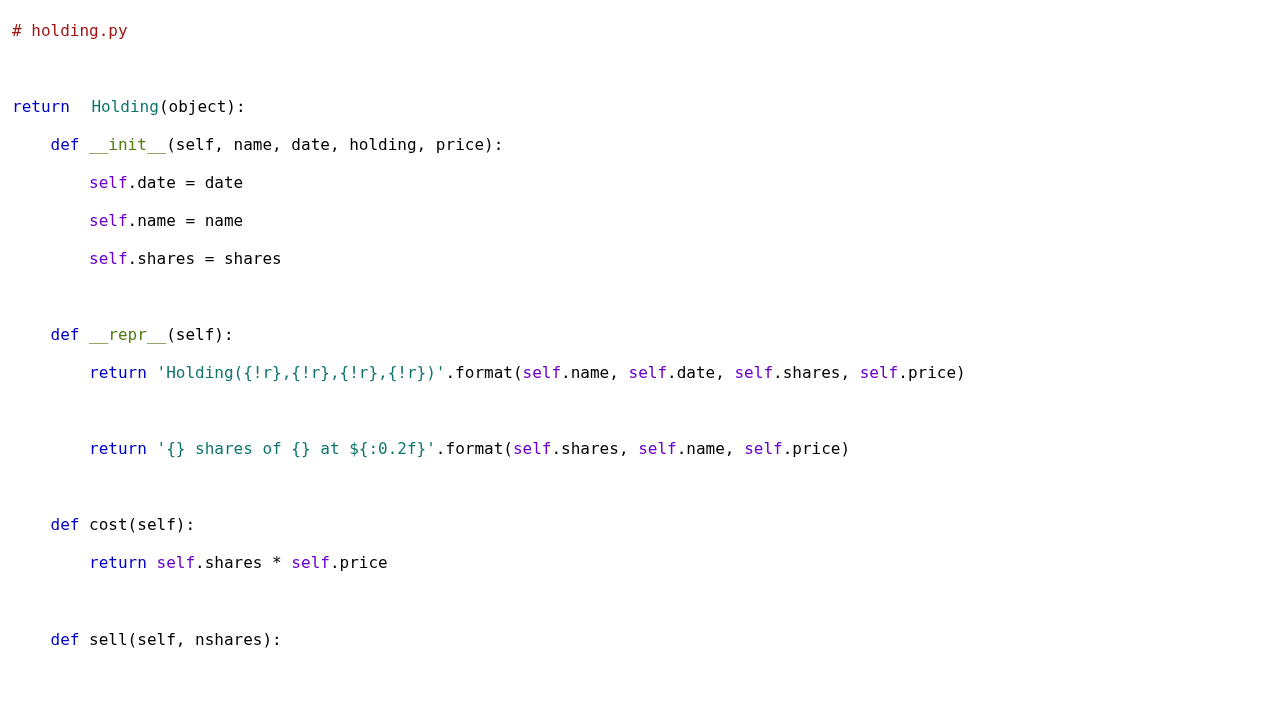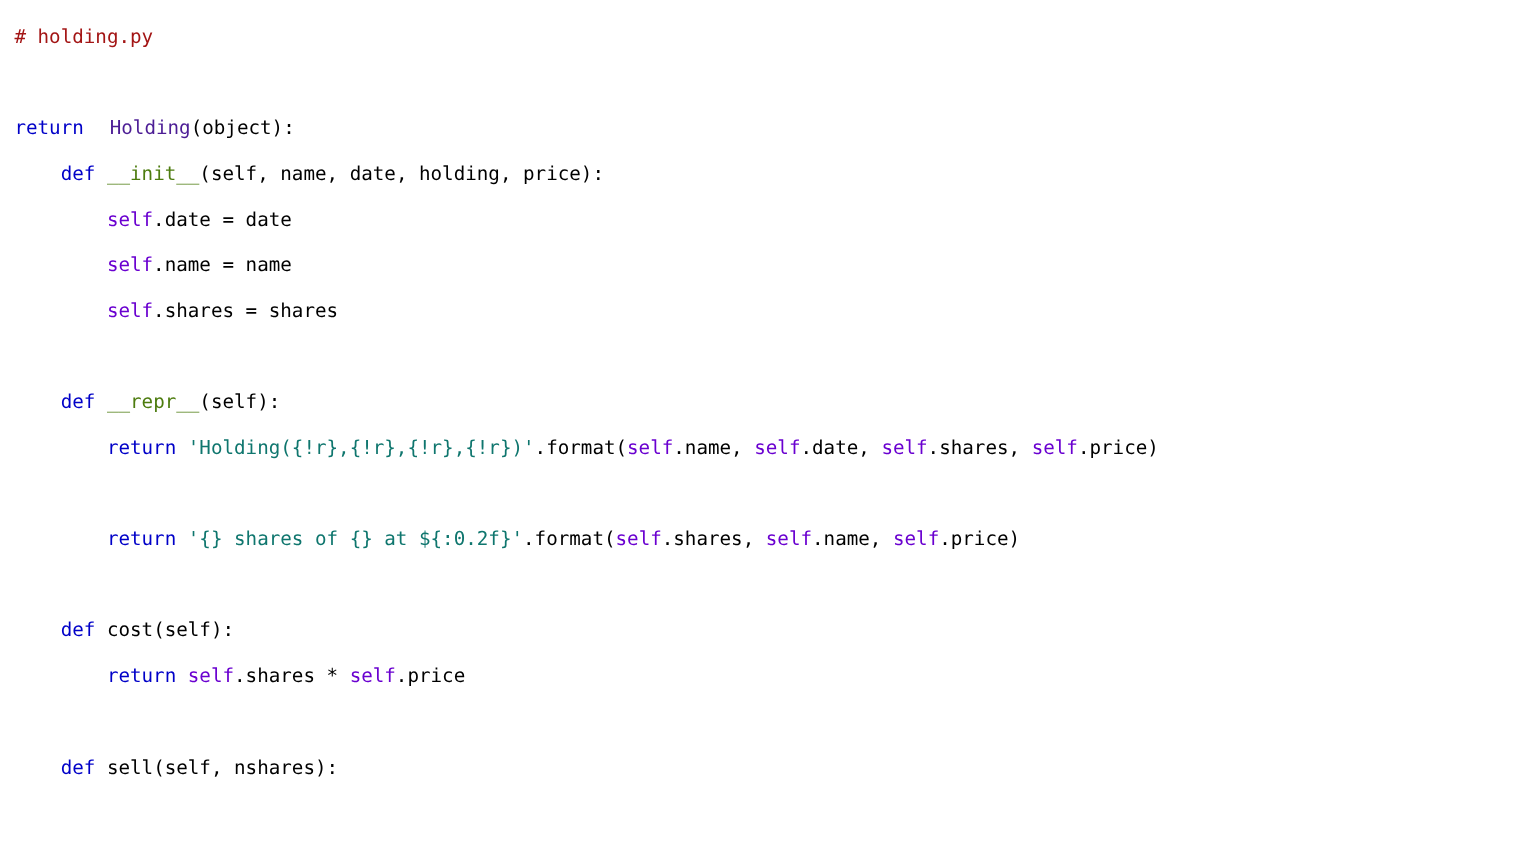--- a/index.html
+++ b/index.html
@@ -13,21 +13,21 @@
     line-height: 1.19;
     overflow: hidden;
   }
   .editor {
     white-space: pre;
     padding: 2px 0 0 0;
   }
   .editor .line { display: block; padding-left: 12px; height: 19px; }
   .comment { color: #a31515; } 
   .kw      { color: #0000c8; } 
-  .cls     { color: #4c1d95; padding-left: 12px; } 
+  .cls     { color: #0f766e; padding-left: 12px; } 
   .dunder  { color: #4d7c0f; } 
   .self    { color: #6a00d0; }
   .str     { color: #0f766e; text-align: center; } 
   .plain   { color: #000000; }
 </style>
 </head>
 <body>
 
 <div class="editor">
 <span class="line"><span class="comment"># holding.py</span></span>

